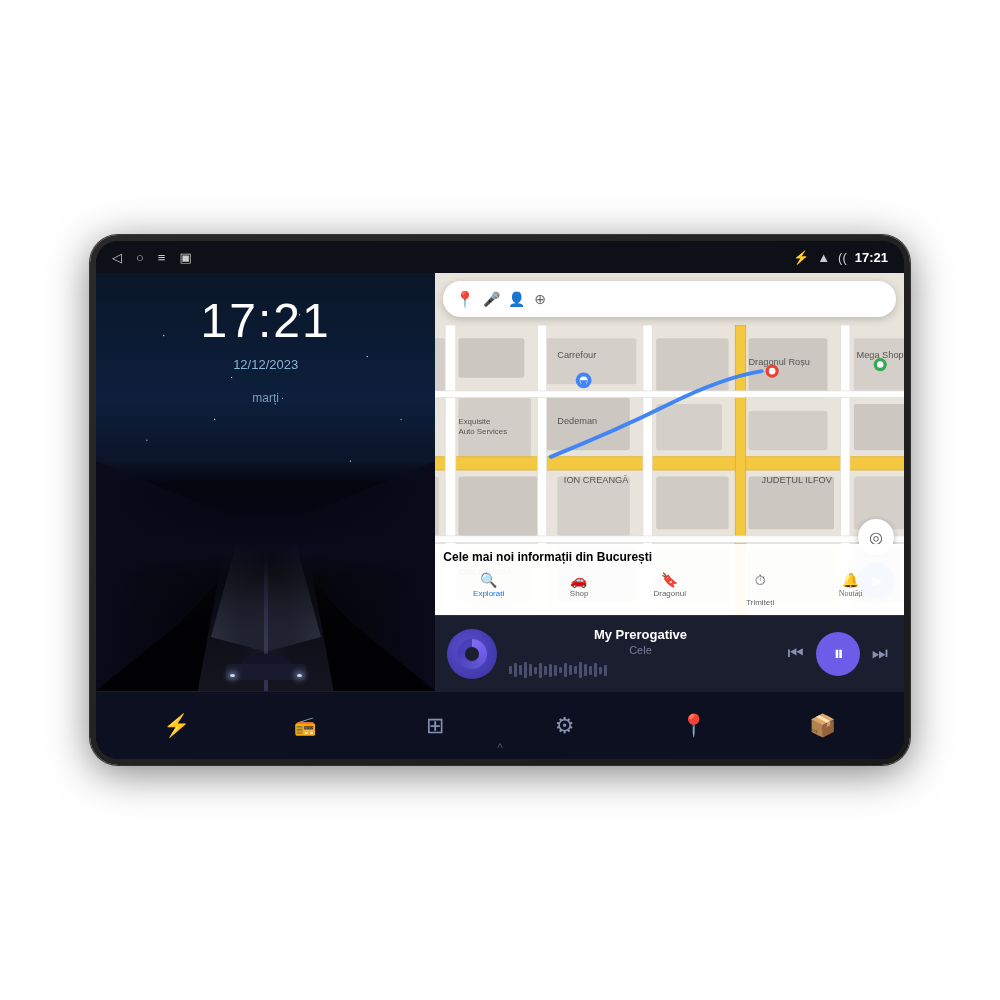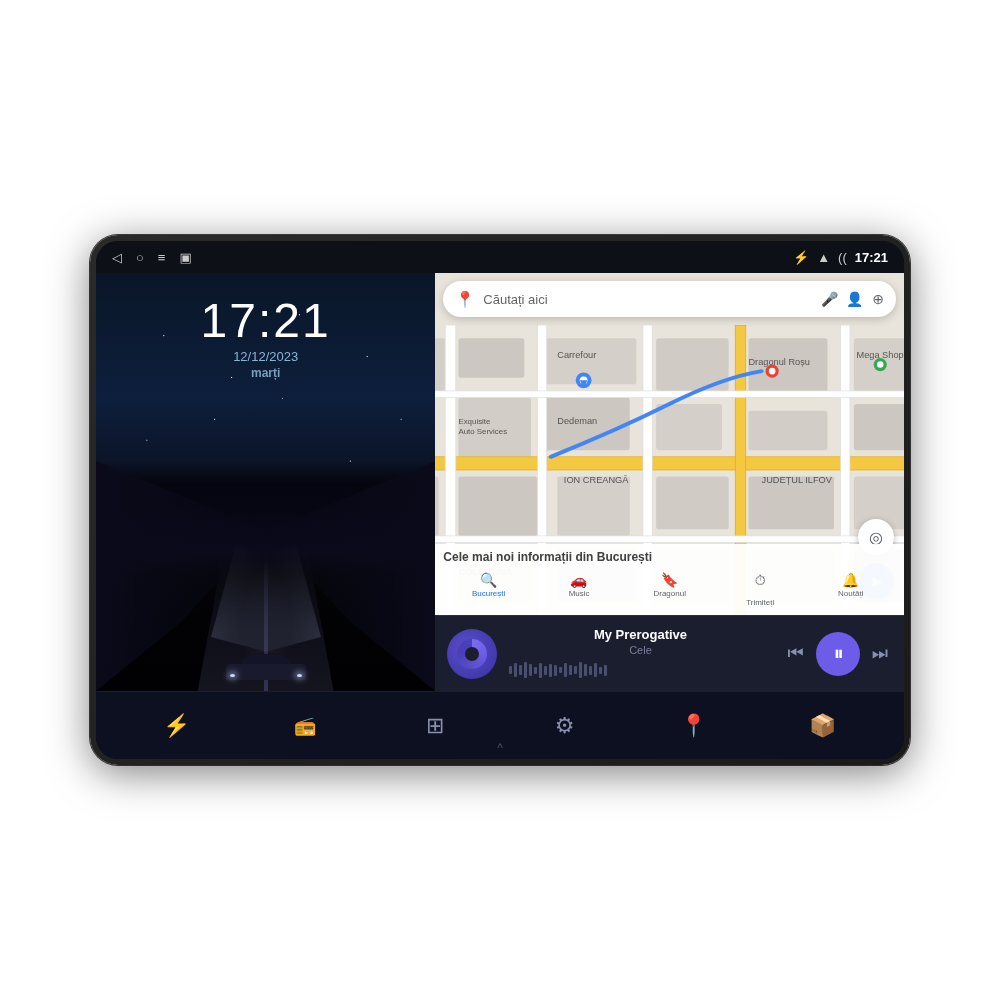--- a/index.html
+++ b/index.html
@@ -116,28 +116,27 @@
       color: #fff;
       font-size: 48px;
       font-weight: 300;
       letter-spacing: 2px;
       line-height: 1;
     }
 
     .clock-date {
       color: #8ab4d4;
       font-size: 13px;
-      margin-top: 4px;
+      margin-top: 12px;
     }
 
     .clock-day {
       color: #7a9ebb;
       font-size: 12px;
-      margin-top: 2px;
-      font-weight: bold;
+      margin-top: 19px;
     }
 
     .car-tunnel {
       position: absolute;
       bottom: 0;
       left: 0;
       right: 0;
       height: 55%;
       background: linear-gradient(180deg,
         transparent 0%,
@@ -384,21 +383,21 @@
       left: 0;
       right: 0;
       padding: 6px 8px;
       background: rgba(255,255,255,0.95);
       z-index: 10;
     }
 
     .map-info-title {
       font-size: 12px;
       font-weight: 700;
-      color: #404040;
+      color: #000000;
       margin-bottom: 4px;
     }
 
     .map-nav-tabs {
       display: flex;
       gap: 0;
     }
 
     .map-nav-tab {
       flex: 1;
@@ -621,21 +620,20 @@
         </div>
       </div>
 
       <div class="right-panel">
 
         <div class="map-container">
           <div class="map-bg">
 
             <div class="map-search-bar">
               <span class="map-pin-icon">📍</span>
-              <span class="map-search-text">Căutați aici</span>
               <div class="map-search-icons">
                 <span class="map-icon-btn">🎤</span>
                 <span class="map-icon-btn">👤</span>
                 <span class="map-icon-btn">⊕</span>
               </div>
             </div>
 
             <div class="map-visual">
               <svg width="100%" height="100%" viewBox="0 0 480 220" preserveAspectRatio="xMidYMid slice">
 
@@ -714,37 +712,37 @@
 
             <div class="map-nav-btn">
               <span style="font-size:16px; color:#fff;">➤</span>
             </div>
 
             <div class="map-info-strip">
               <div class="map-info-title">Cele mai noi informații din București</div>
               <div class="map-nav-tabs">
                 <div class="map-nav-tab">
                   <span class="tab-icon">🔍</span>
-                  <span class="tab-label">București</span>
+                  <span class="tab-label">Explorați</span>
                 </div>
                 <div class="map-nav-tab">
                   <span class="tab-icon" style="color:#5f6368;">🚗</span>
-                  <span class="tab-label" style="color:#5f6368;">Music</span>
+                  <span class="tab-label" style="color:#5f6368;">Shop</span>
                 </div>
                 <div class="map-nav-tab">
                   <span class="tab-icon" style="color:#5f6368;">🔖</span>
                   <span class="tab-label" style="color:#5f6368;">Dragonul</span>
                 </div>
                 <div class="map-nav-tab">
                   <span class="tab-icon" style="color:#5f6368;">⏱</span>
                   <span class="tab-label" style="color:#5f6368;margin-top:9px;">Trimiteți</span>
                 </div>
                 <div class="map-nav-tab">
                   <span class="tab-icon" style="color:#5f6368;">🔔</span>
-                  <span class="tab-label" style="color:#5f6368;">Noutăți</span>
+                  <span class="tab-label" style="color:#5f6368;font-family:Liberation Serif, serif;">Noutăți</span>
                 </div>
               </div>
             </div>
           </div>
         </div>
 
         <div class="music-player">
           <div class="album-art">
             <div class="album-art-inner"></div>
           </div>

